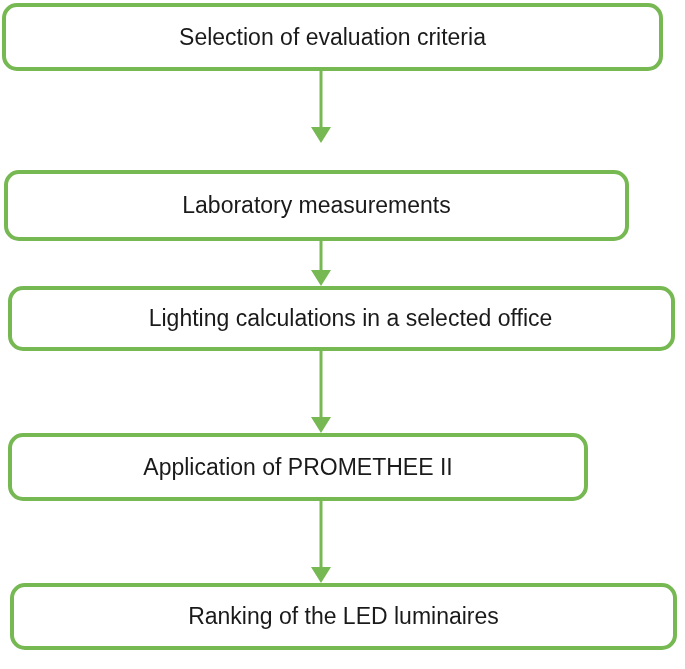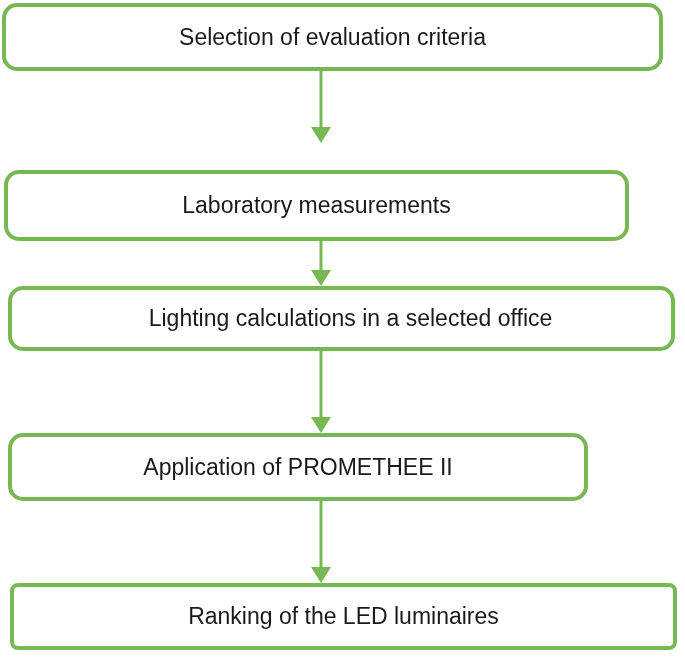--- a/index.html
+++ b/index.html
@@ -28,21 +28,21 @@
     text-align:center;
     font-size:23px;
     color:var(--text);
     line-height:1.15;
     padding:0 10px;
   }
   .box-1{left:2px;  top:3px;   width:661px; height:68px;}
   .box-2{left:4px;  top:143px; width:625px; height:71px;margin-top:27px;}
   .box-3{left:8px;  top:286px; width:667px; height:65px;padding-left:28px;}
   .box-4{left:8px;  top:433px; width:580px; height:68px;}
-  .box-5{left:10px; top:583px; width:667px; height:67px;border-radius:8px;}
+  .box-5{left:10px; top:583px; width:667px; height:67px;}
   .arrow-layer{
     position:absolute;
     left:0;top:0;
     width:685px;height:669px;
     pointer-events:none;
   }
   .arrow-line{stroke:var(--arrow);stroke-width:3;}
   .arrow-head{fill:var(--arrow);}
 </style>
 </head>

